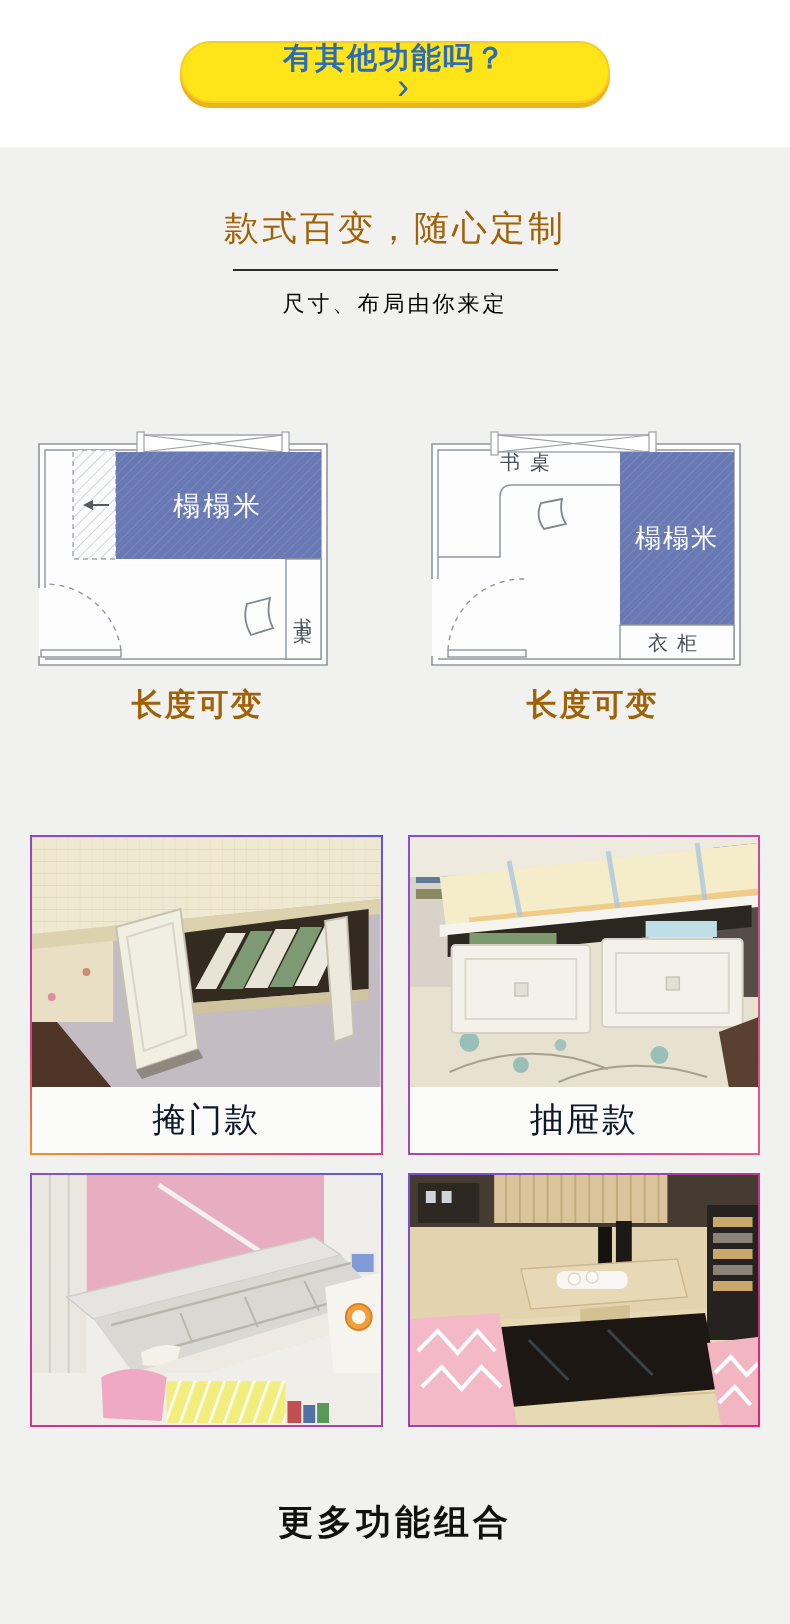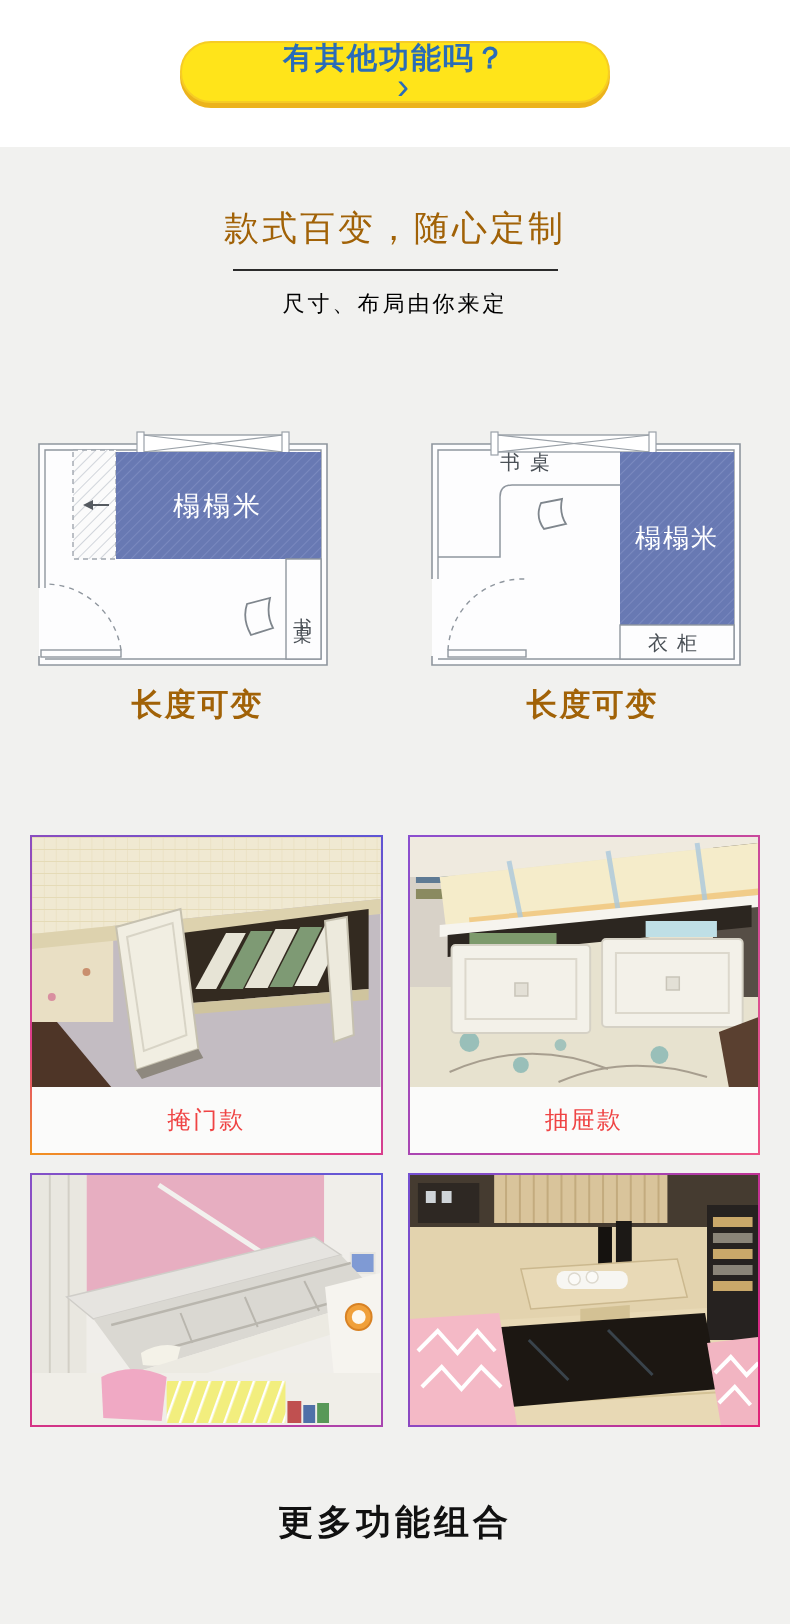--- a/index.html
+++ b/index.html
@@ -36,21 +36,21 @@
   .v-text{writing-mode:vertical-rl;text-orientation:upright;}
   
   .cards{width:730px;margin:112px auto 0;display:grid;grid-template-columns:1fr 1fr;column-gap:25px;row-gap:18px;}
   .card{border:2px solid transparent;border-image-slice:1;background:#fbfbfa;box-sizing:border-box;}
   .card.c1{border-image-source:linear-gradient(200deg,#5E55D4 0%,#A348B4 45%,#E03D86 75%,#F2921E 100%);}
   .card.c2{border-image-source:linear-gradient(120deg,#8A4FD0 0%,#B843A6 50%,#EF5586 100%);}
   .card.c3{border-image-source:linear-gradient(200deg,#6258D6 0%,#9A4BBE 55%,#D63384 100%);}
   .card.c4{border-image-source:linear-gradient(115deg,#7550D2 0%,#A83FAE 55%,#E22377 100%);}
   .card-img{height:250px;overflow:hidden;}
   .card-img svg{display:block;width:100%;height:100%;}
-  .card-caption{height:66px;display:flex;align-items:center;justify-content:center;font-size:24px;color:#ef4444;letter-spacing:2px;background:#fbfbfa;}
+  .card-caption{height:66px;display:flex;align-items:center;justify-content:center;font-size:34px;color:#0f172a;letter-spacing:2px;background:#fbfbfa;}
   
   .footer-title{margin-top:72px;text-align:center;font-size:35px;font-weight:bold;color:#111;letter-spacing:4px;padding-bottom:21px;}
 </style>
 </head>
 <body>
 
 <svg width="0" height="0" style="position:absolute" aria-hidden="true">
   <defs>
     <pattern id="hatchBlue" width="7" height="7" patternUnits="userSpaceOnUse" patternTransform="rotate(45)">
       <rect width="7" height="7" fill="#6879B3"></rect>

